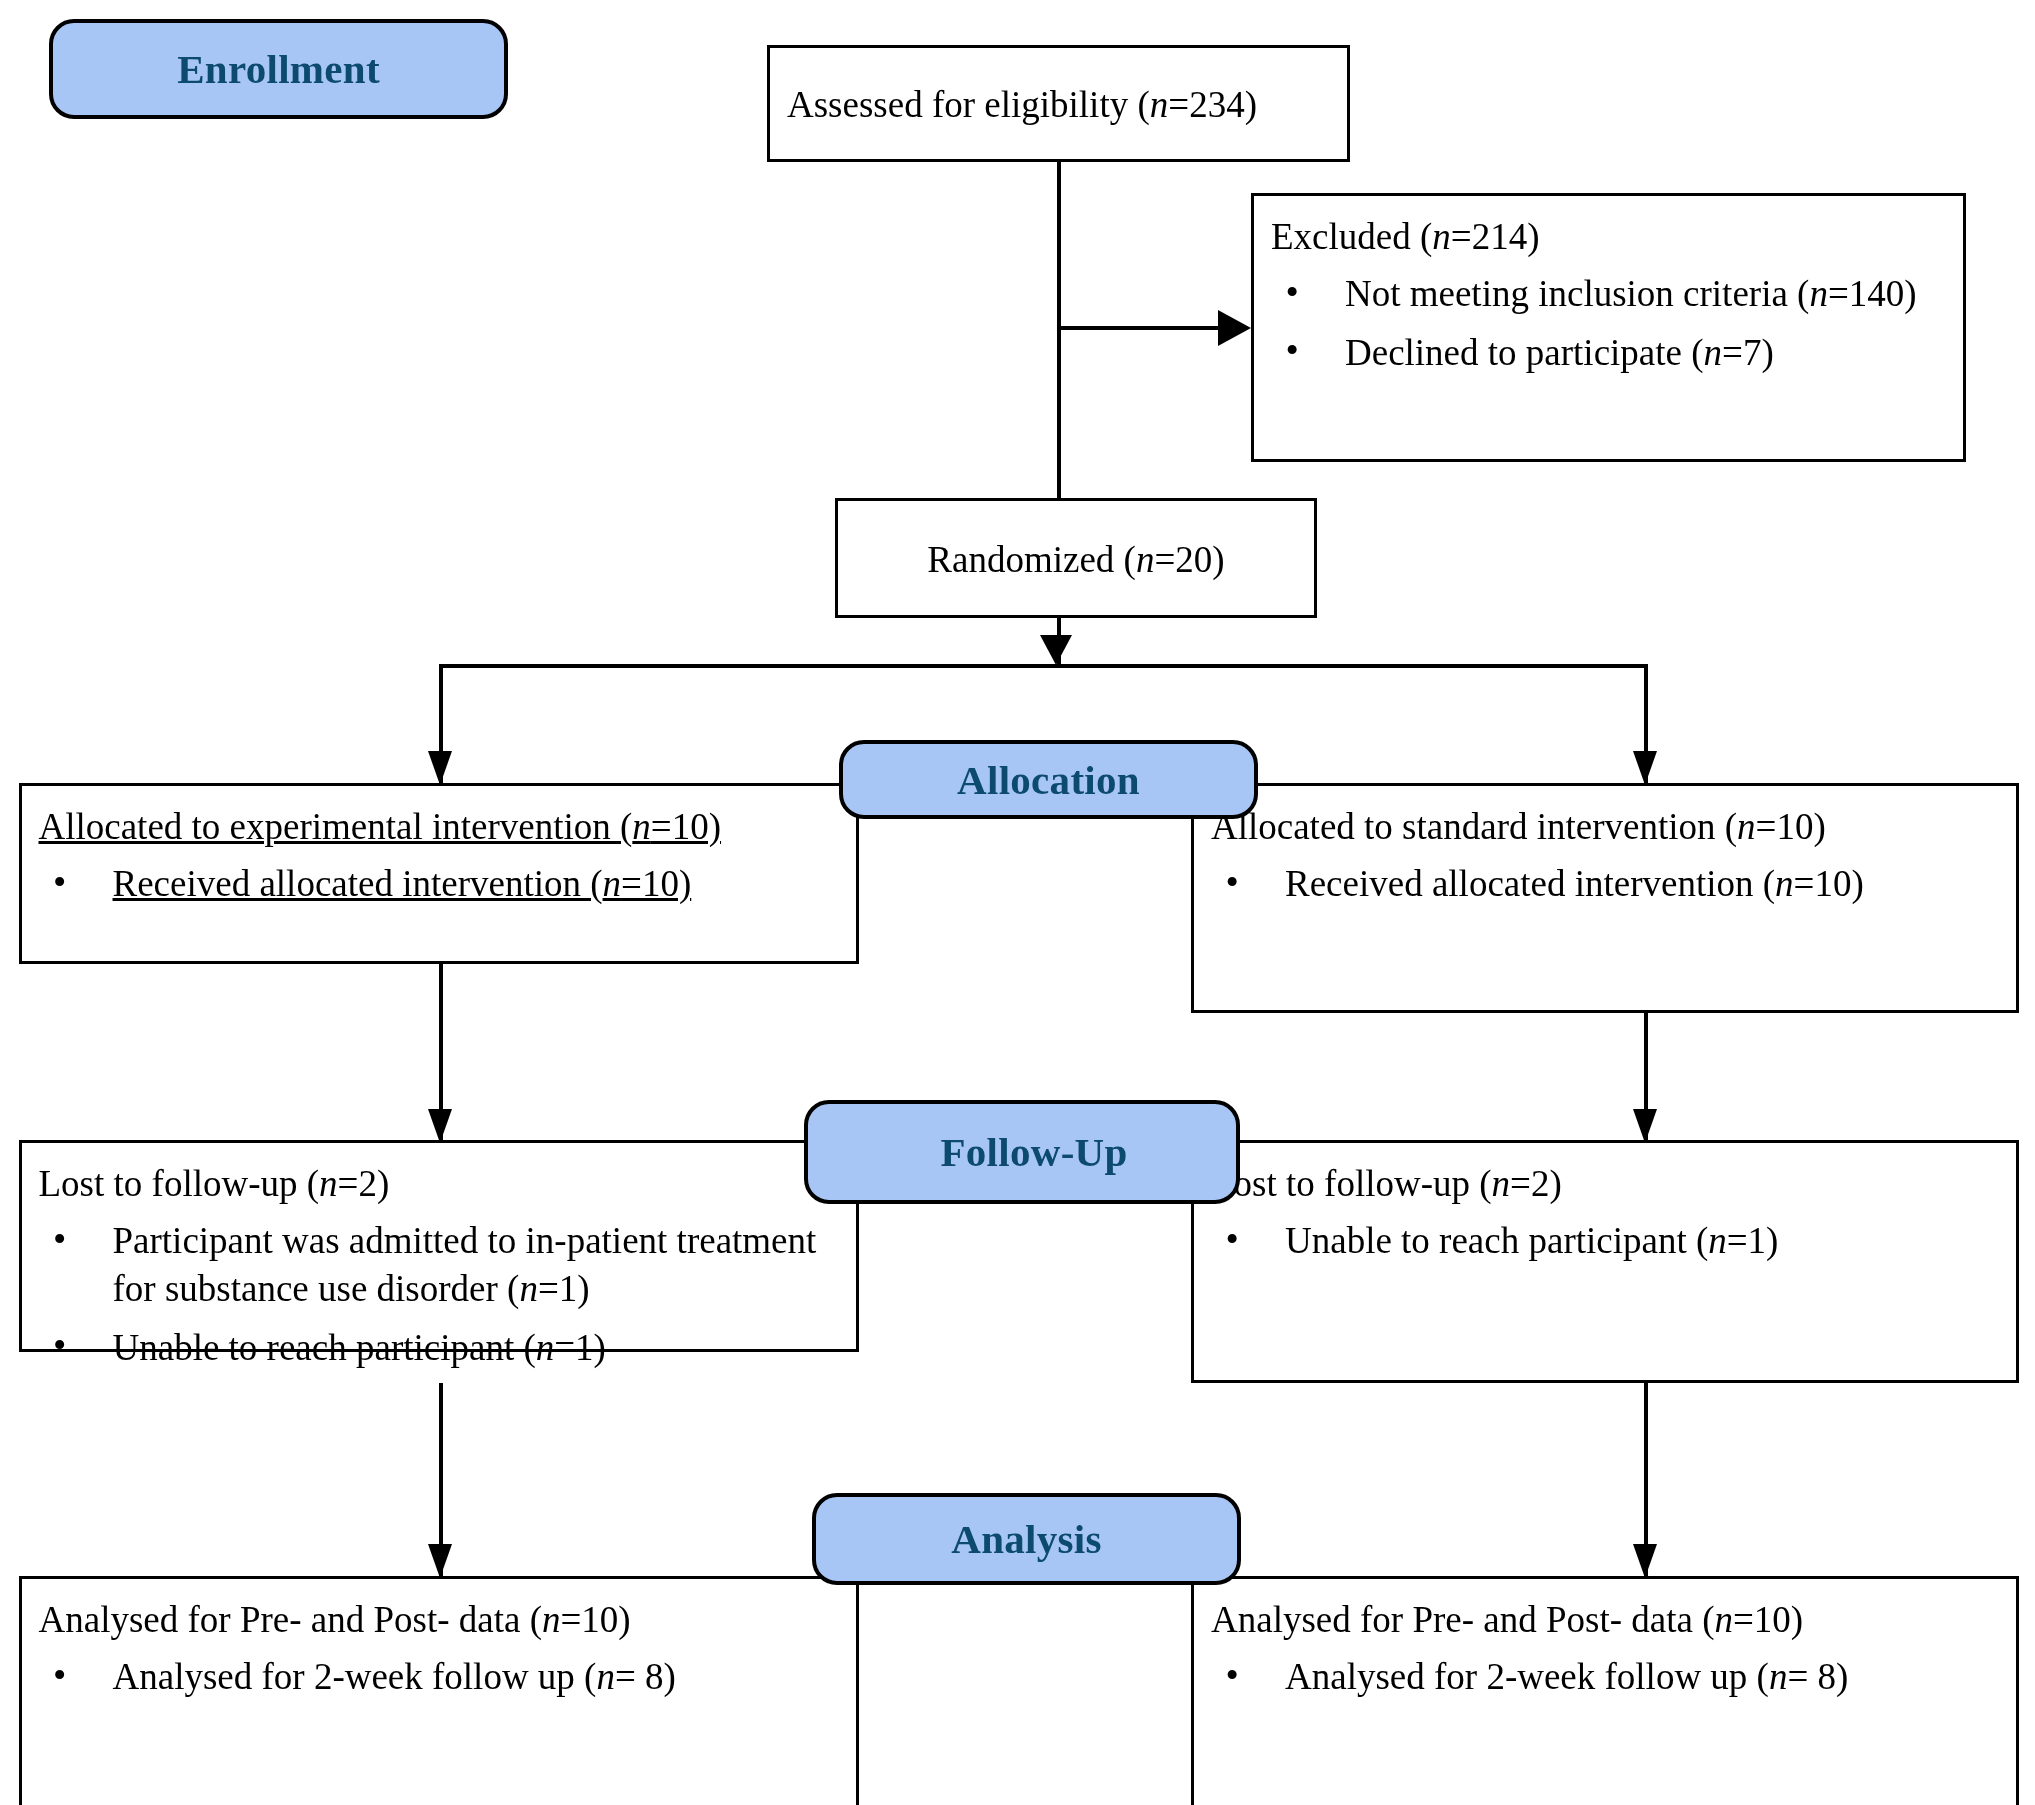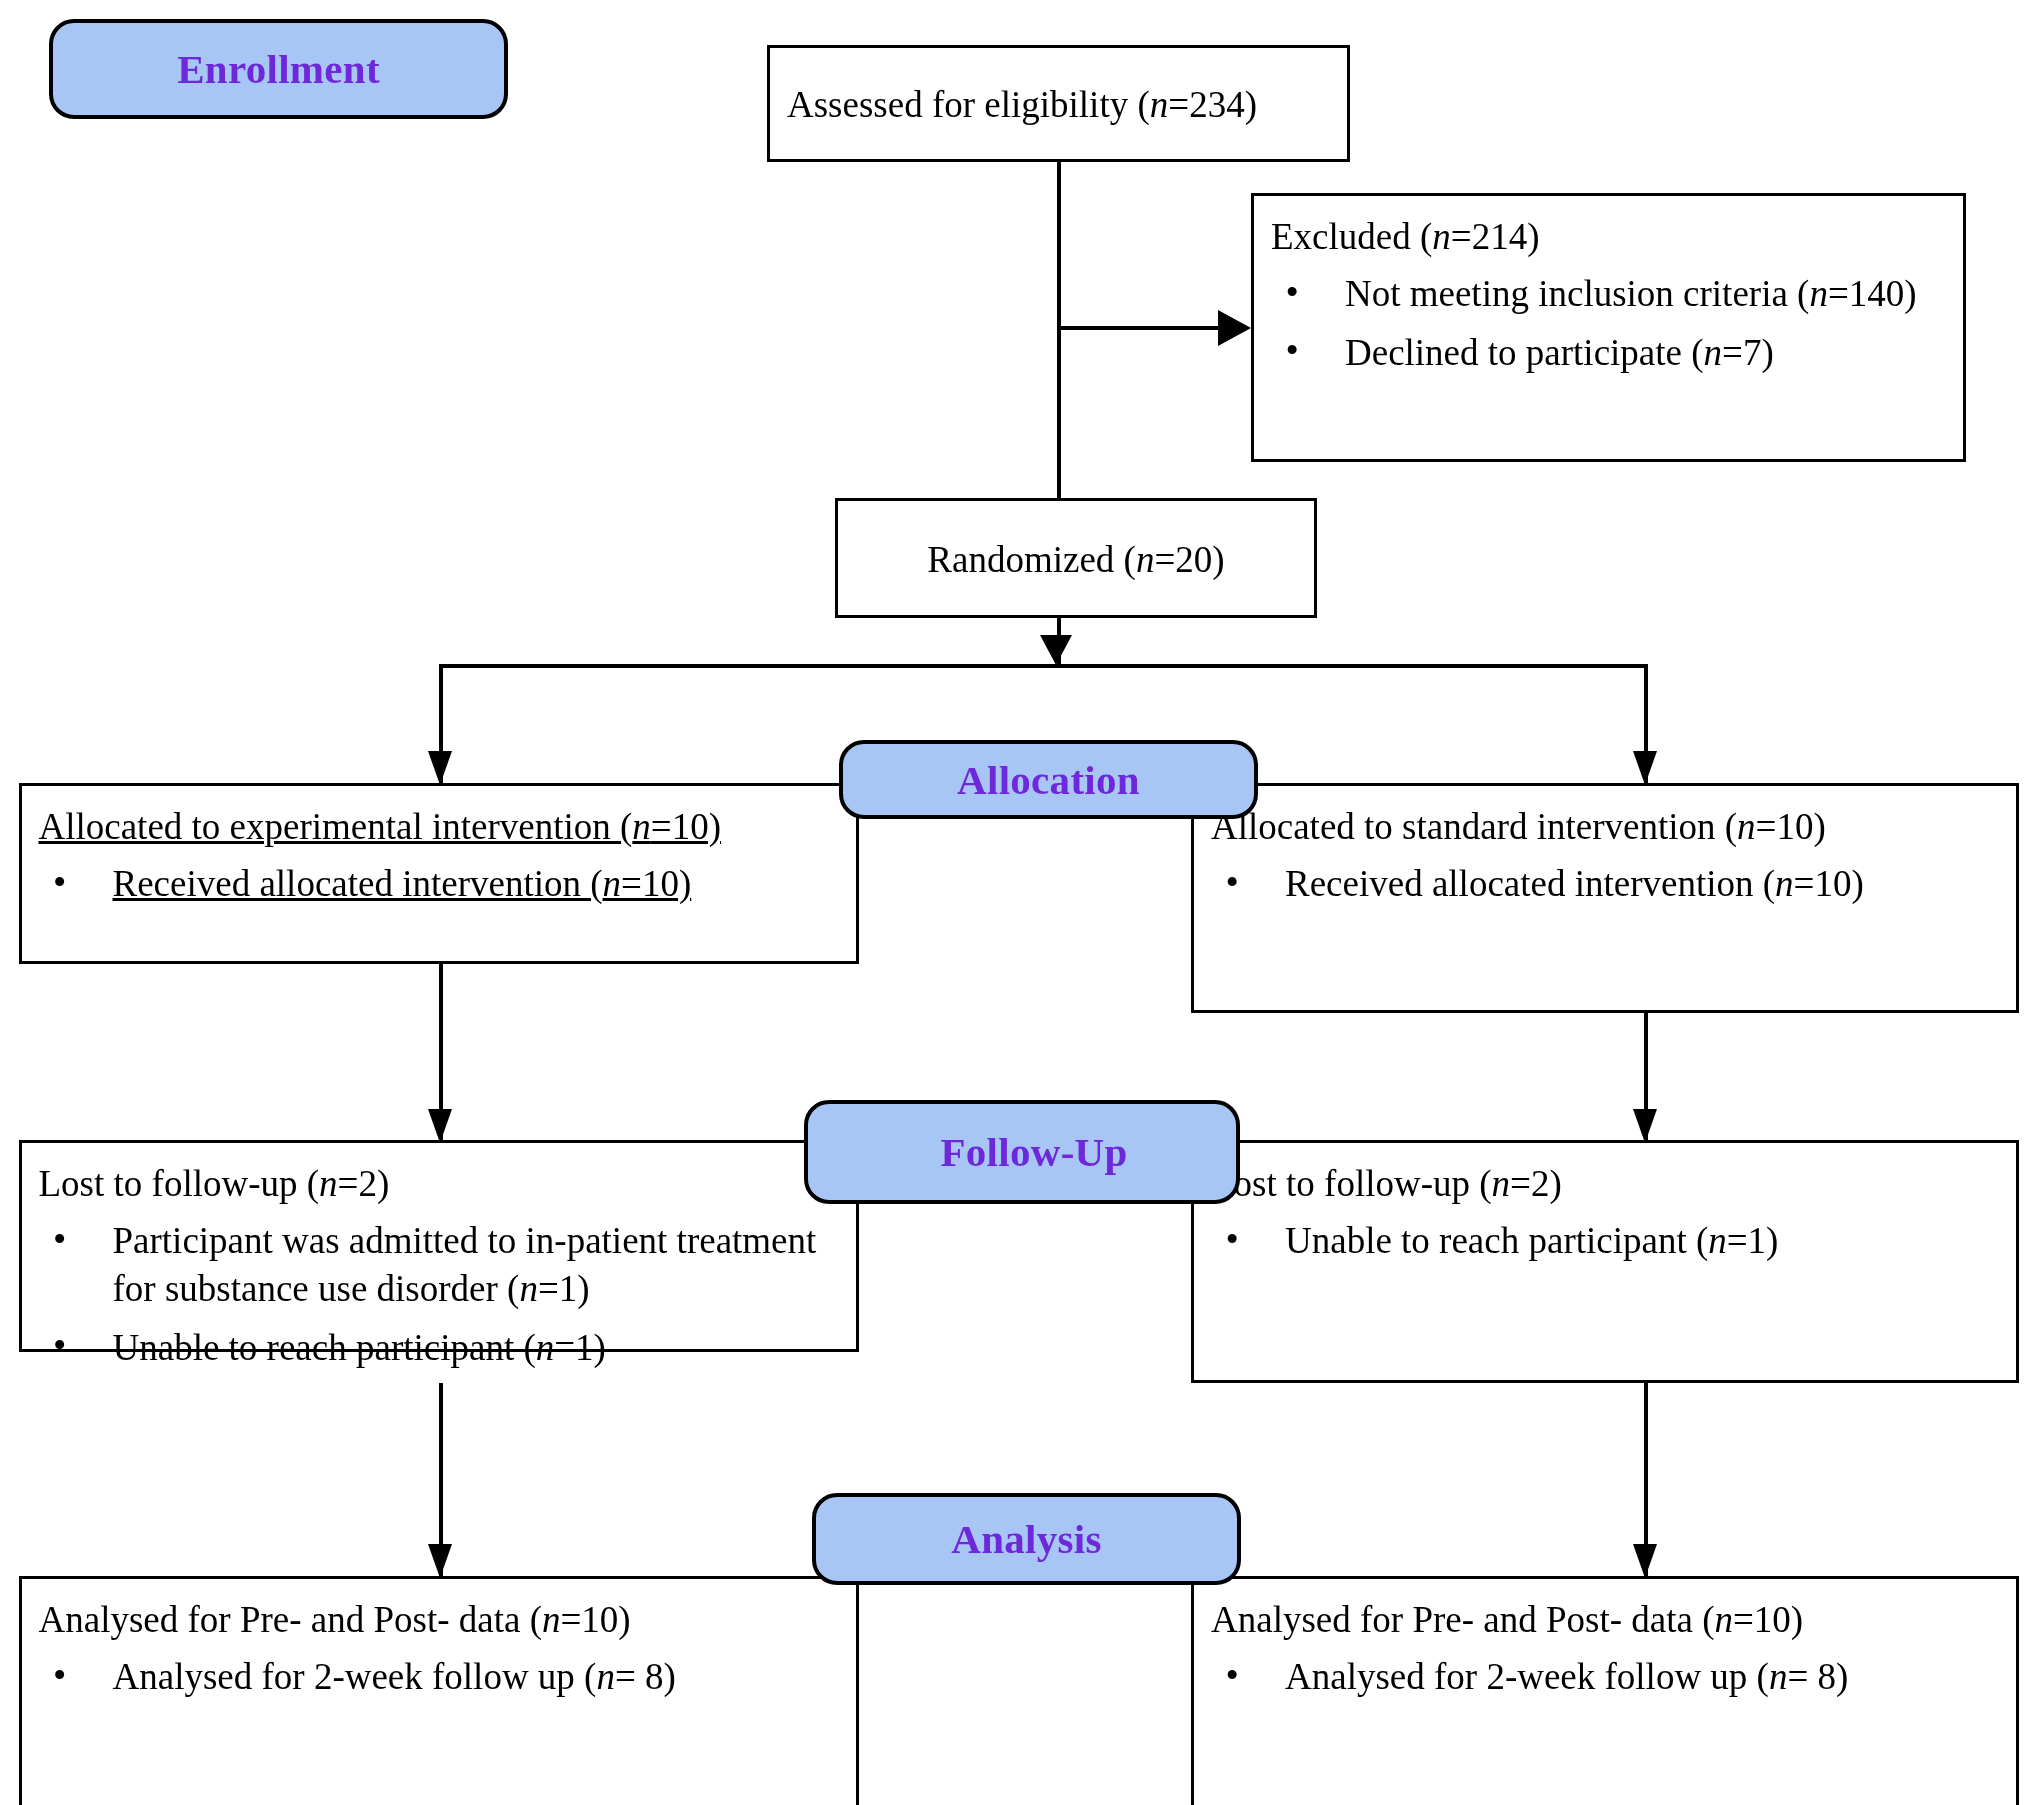--- a/index.html
+++ b/index.html
@@ -47,21 +47,21 @@
   i.nv { font-style: italic; }
 
   
   .badge {
     position: absolute;
     box-sizing: border-box;
     background: #A8C6F5;
     border: 4px solid #000000;
     border-radius: 25px;
     display: flex; align-items: center; justify-content: center;
-    color: #6d28d9;
+    color: #0c4a6e;
     font-weight: bold;
     font-size: 41px;
     letter-spacing: 0.3px;
     z-index: 9;
     text-align: center;
   }
 
   
   .ln {
     position: absolute;

